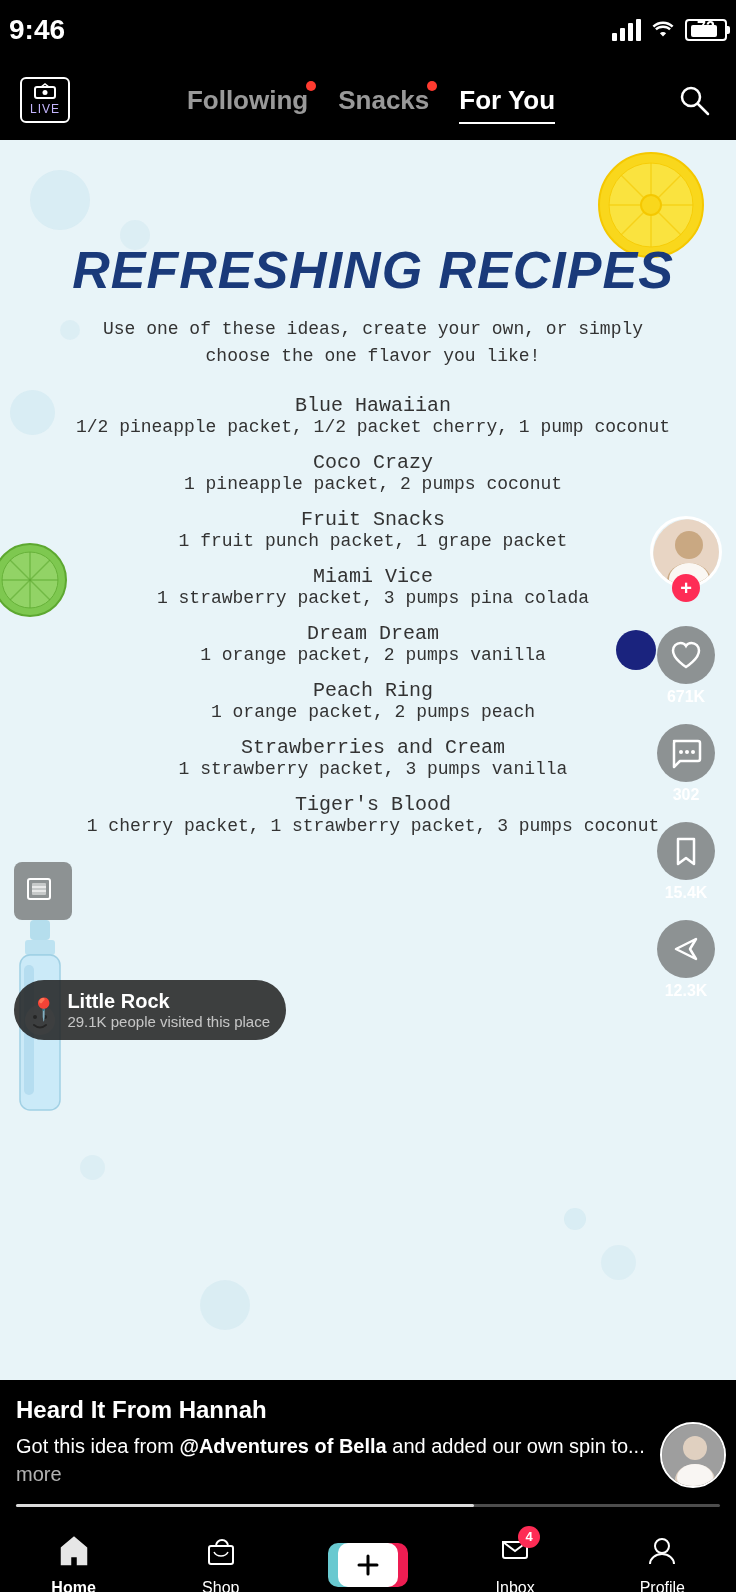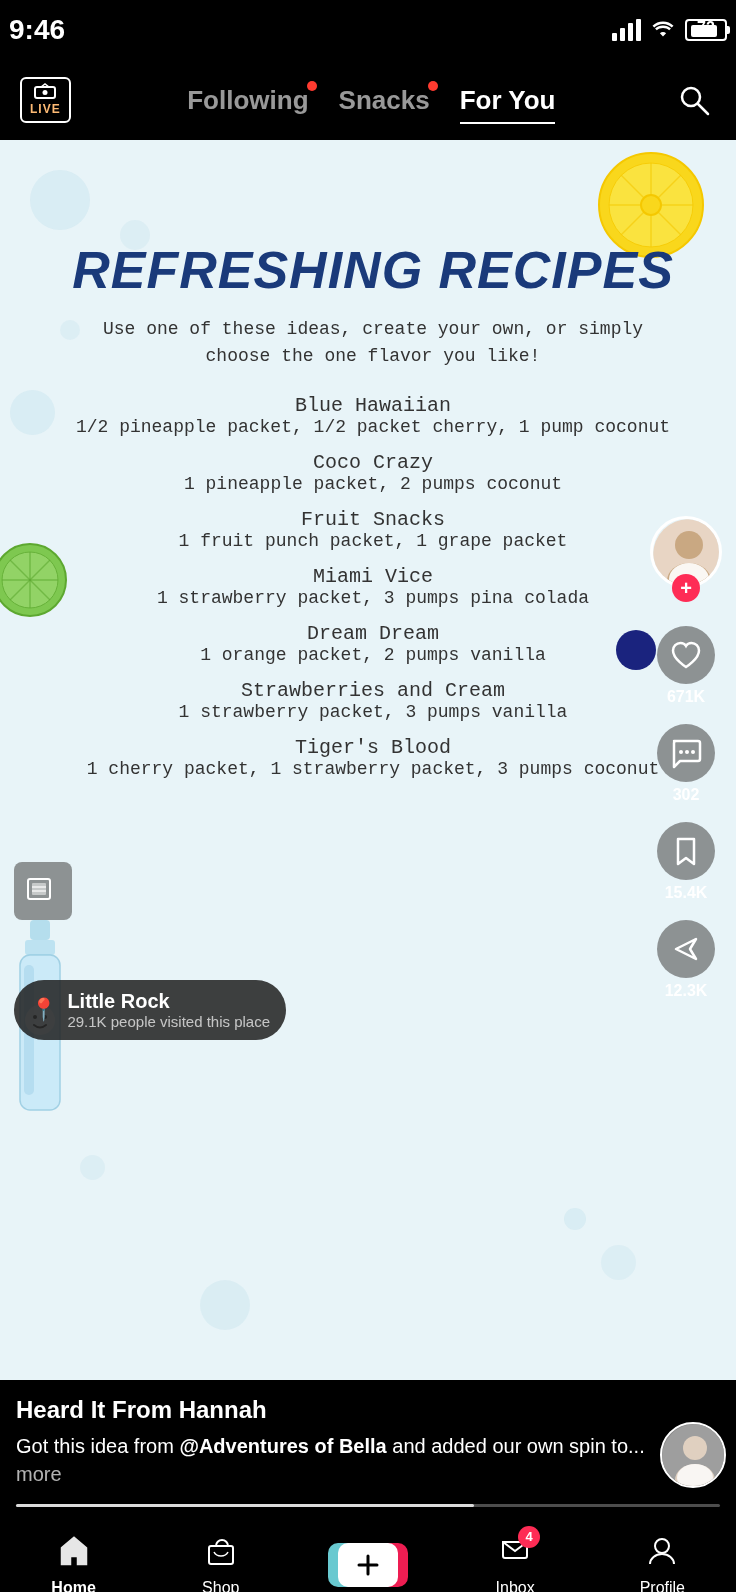--- a/index.html
+++ b/index.html
@@ -104,23 +104,23 @@
       display: flex;
       flex-direction: column;
       align-items: center;
     }
     .live-tv-icon {
       font-size: 16px;
       color: #fff;
       line-height: 1;
     }
     .live-text {
-      color: #fdba74;
+      color: #c4b5fd;
       font-size: 12px;
-      font-weight: 700;
+      font-weight: 400;
       letter-spacing: 1px;
       line-height: 1.2;
     }
     .nav-tabs {
       display: flex;
       align-items: center;
       gap: 30px;
     }
     .nav-tab {
       color: rgba(255,255,255,0.6);
@@ -637,20 +637,24 @@
       </div>
       <div class="recipe-item">
         <div class="recipe-item-name">Miami Vice</div>
         <div class="recipe-item-desc">1 strawberry packet, 3 pumps pina colada</div>
       </div>
       <div class="recipe-item">
         <div class="recipe-item-name">Dream Dream</div>
         <div class="recipe-item-desc">1 orange packet, 2 pumps vanilla</div>
       </div>
       <div class="recipe-item">
+        <div class="recipe-item-name">Peach Ring</div>
+        <div class="recipe-item-desc">1 orange packet, 2 pumps peach</div>
+      </div>
+      <div class="recipe-item">
         <div class="recipe-item-name">Strawberries and Cream</div>
         <div class="recipe-item-desc">1 strawberry packet, 3 pumps vanilla</div>
       </div>
       <div class="recipe-item">
         <div class="recipe-item-name">Tiger's Blood</div>
         <div class="recipe-item-desc">1 cherry packet, 1 strawberry packet, 3 pumps coconut</div>
       </div>
     </div>
 
     <div class="small-icon-box">

